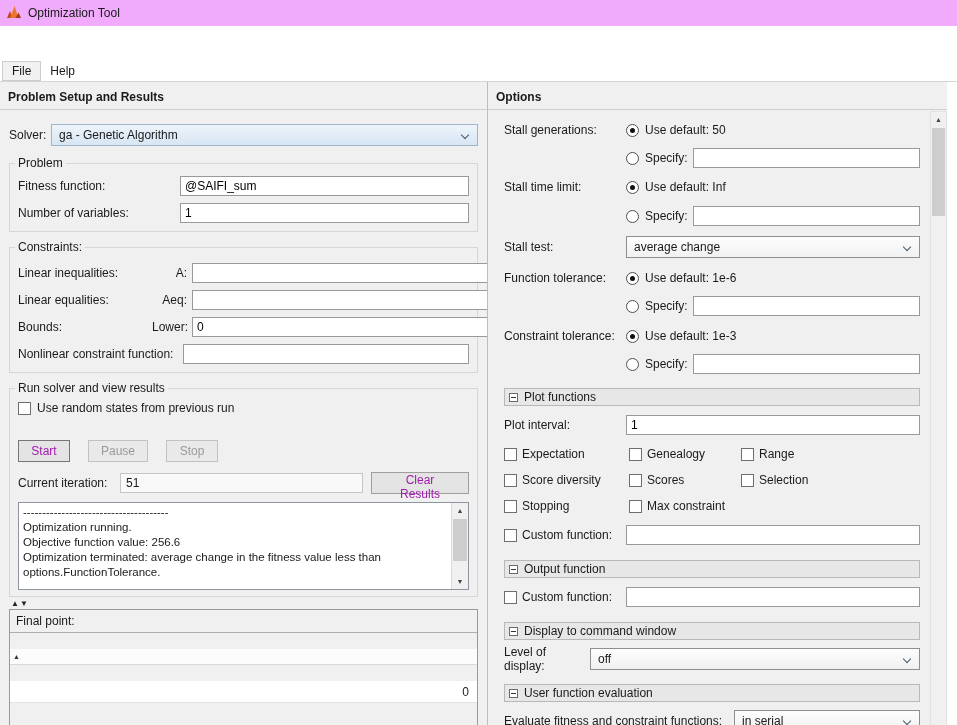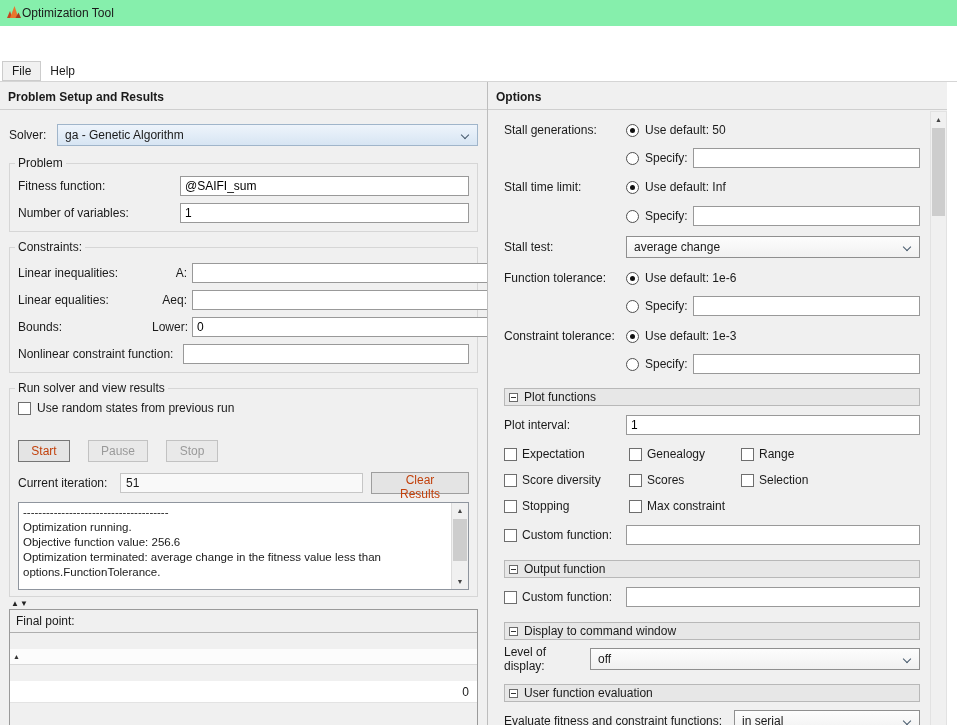--- a/index.html
+++ b/index.html
@@ -1,35 +1,35 @@
 <!DOCTYPE html>
 <html><head>
 <meta charset="utf-8">
 <style>
   * { box-sizing: border-box; margin: 0; padding: 0; font-family: "Liberation Sans", sans-serif; }
   html, body { background: #fff; }
   .window { position: relative; width: 957px; height: 725px; background: #fff; font-size: 12px; color: #1a1a1a; overflow: hidden; }
 
   
-  .titlebar { height: 26px; display: flex; align-items: center; padding-left: 6px; background: #86efac; }
+  .titlebar { height: 26px; display: flex; align-items: center; gap: 6px; padding-left: 6px; background: #f0abfc; }
   .menubar { height: 21px; display: flex; align-items: stretch; background: #fff; border-bottom: 1px solid #d5d5d5; padding-left: 2px; margin-top: 35px; }
   .menu-item { padding: 2px 9px; display: flex; align-items: center; cursor: default; }
   .menu-item.menu-file { background: #f1f1f1; border: 1px solid #cccccc; }
 
   
   .main { display: flex; height: 678px; }
   .left-panel { width: 488px; background: #f0f0f0; border-right: 1px solid #bdbdbd; display: flex; flex-direction: column; overflow: hidden; }
   .right-panel { flex: 1; background: #f0f0f0; position: relative; overflow: hidden; }
   .panel-header { height: 28px; padding: 8px 8px 0; font-weight: bold; border-bottom: 1px solid #cfcfcf; flex: none; }
 
   .left-body { display: flex; flex-direction: column; flex: 1; min-height: 0; padding: 0 9px; }
   .row { display: flex; align-items: center; }
 
   
-  .solver-row { margin-top: 10px; height: 30px; gap: 6px; }
+  .solver-row { margin-top: 10px; height: 30px; }
   .solver-row .lbl { width: 42px; }
   .dropdown { height: 22px; display: flex; align-items: center; padding: 0 7px; position: relative; flex: 1; min-width: 0; }
   .dropdown .dd-text { flex: 1; overflow: hidden; white-space: nowrap; }
   .dropdown .chev { position: absolute; right: 9px; top: 7px; width: 6px; height: 6px; border-right: 1.4px solid #45586b; border-bottom: 1.4px solid #45586b; transform: rotate(45deg); }
   .dropdown.blue { background: linear-gradient(#eef4fb, #d7e5f3); border: 1px solid #a0b5ca; }
   .dropdown.white { background: linear-gradient(#fdfdfd, #f1f1f1); border: 1px solid #8f8f8f; }
 
   
   fieldset.group { border: 1px solid #d6d6d6; margin-top: 6px; padding: 2px 8px 8px; }
   legend { padding: 0 3px; margin-left: -3px; }
@@ -39,21 +39,21 @@
 
   .c-main { width: 134px; flex: none; }
   .c-sub { width: 40px; text-align: right; padding-right: 5px; flex: none; }
   .c-in1 { width: 120px; flex: none; }
   .c-wide-label { width: 165px; flex: none; }
 
   
   .cb { width: 13px; height: 13px; border: 1px solid #6e6e6e; background: #fff; flex: none; }
   .check-row { margin-top: 3px; gap: 6px; height: 16px; }
   .btn-row { margin-top: 24px; gap: 18px; }
-  button.btn { height: 22px; min-width: 52px; padding: 0 12px; background: #e4e4e4; border: 1px solid #9e9e9e; font-size: 12px; color: #c2410c; }
+  button.btn { height: 22px; min-width: 52px; padding: 0 12px; background: #e4e4e4; border: 1px solid #9e9e9e; font-size: 12px; color: #a21caf; }
   button.btn.btn-start { border-color: #767676; }
   .btn-disabled { color: #9a9a9a !important; background: #e9e9e9 !important; border-color: #c2c2c2 !important; }
   .iter-row { margin-top: 10px; gap: 8px; }
   .iter-row .lbl { width: 94px; flex: none; }
   .iter-field { flex: 1; height: 20px; background: #f9f9f9; border: 1px solid #c6c6c6; display: flex; align-items: center; padding: 0 5px; }
   .clear-btn { width: 98px; flex: none; }
 
   .results-box { margin-top: 8px; height: 88px; background: #fff; border: 1px solid #8f959e; display: flex; overflow: hidden; }
   .results-text { flex: 1; padding: 2px 4px; font-size: 11.5px; line-height: 15px; overflow: hidden; }
   .results-text div { white-space: nowrap; }

